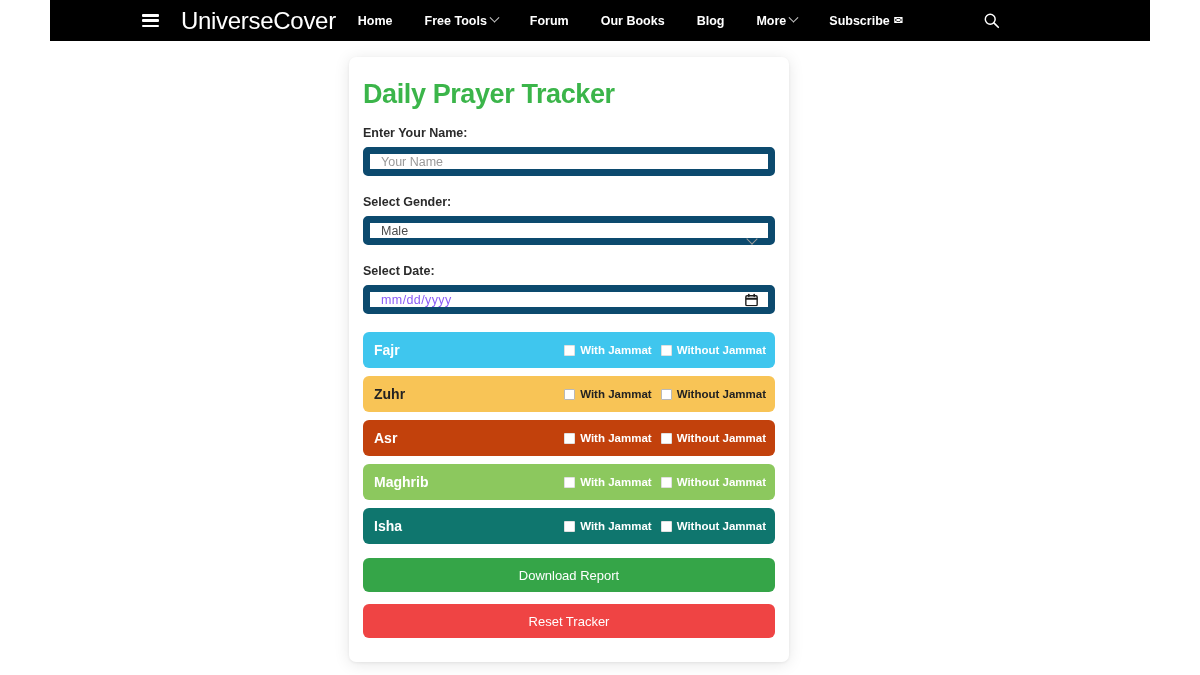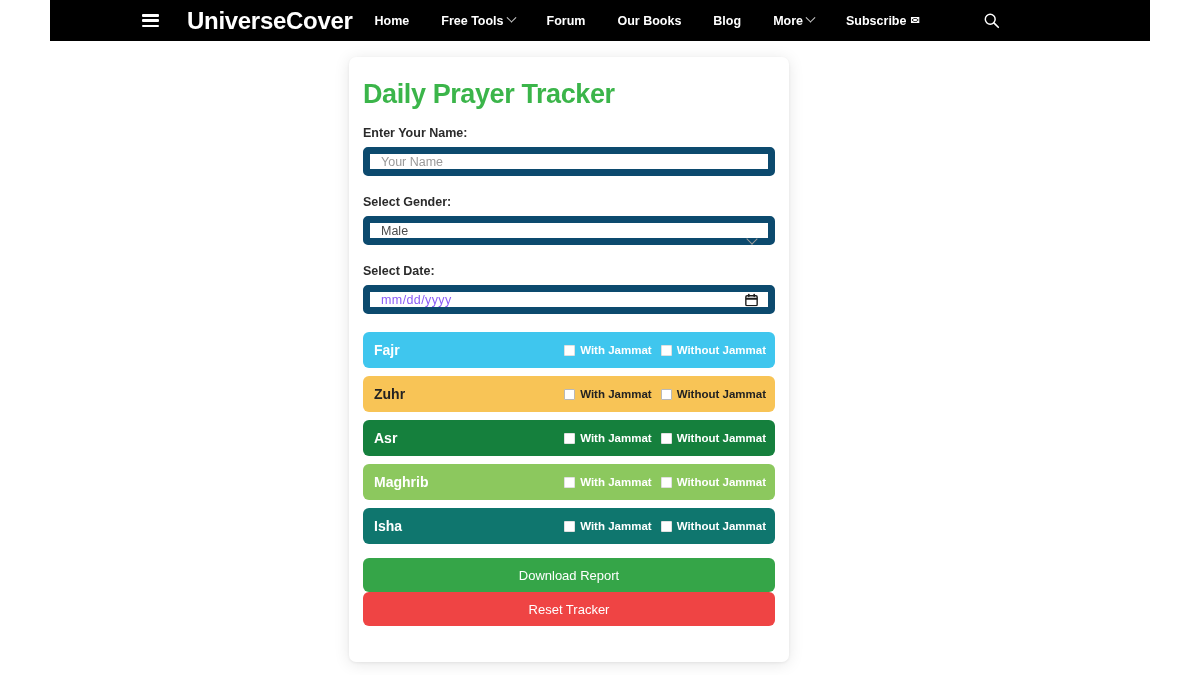--- a/index.html
+++ b/index.html
@@ -34,24 +34,24 @@
     cursor: pointer;
   }
   .hamburger span {
     display: block;
     height: 2.5px;
     width: 100%;
     background: #ffffff;
     border-radius: 1px;
   }
   .brand {
-    margin-left: 28px;
+    margin-left: 22px;
     color: #ffffff;
     font-size: 24px;
-    font-weight: bold;
+    font-weight: normal;
     letter-spacing: -0.3px;
     white-space: nowrap;
   }
   .nav-links {
     display: flex;
     align-items: center;
     margin-left: 22px;
     gap: 32px;
   }
   .nav-link {
@@ -198,21 +198,21 @@
     height: 34px;
     border: none;
     border-radius: 6px;
     color: #ffffff;
     font-family: "Liberation Sans", sans-serif;
     font-size: 13px;
     cursor: pointer;
     display: flex;
     align-items: center;
     justify-content: center;
-    margin-bottom: 0;
+    margin-bottom: 12px;
   }
   .btn-download { background: #35A548; }
   .btn-reset { background: #ef4444; }
 </style>
 </head>
 <body>
 
 <div class="navbar">
   <div class="hamburger">
     <span></span>
@@ -302,21 +302,21 @@
           <label class="opt" style="color: rgb(34, 34, 34);">
             <span class="cbx"></span>
             <span>With Jammat</span>
           </label>
           <label class="opt" style="color: rgb(34, 34, 34);">
             <span class="cbx"></span>
             <span>Without Jammat</span>
           </label>
         </div>
       </div>
-      <div class="prayer-row" style="background: #15803d;">
+      <div class="prayer-row" style="background: #c2410c;">
         <div class="prayer-name" style="color: rgb(255, 255, 255);">Asr</div>
         <div class="opts">
           <label class="opt" style="color: rgb(255, 255, 255);">
             <span class="cbx plain"></span>
             <span>With Jammat</span>
           </label>
           <label class="opt" style="color: rgb(255, 255, 255);">
             <span class="cbx plain"></span>
             <span>Without Jammat</span>
           </label>

